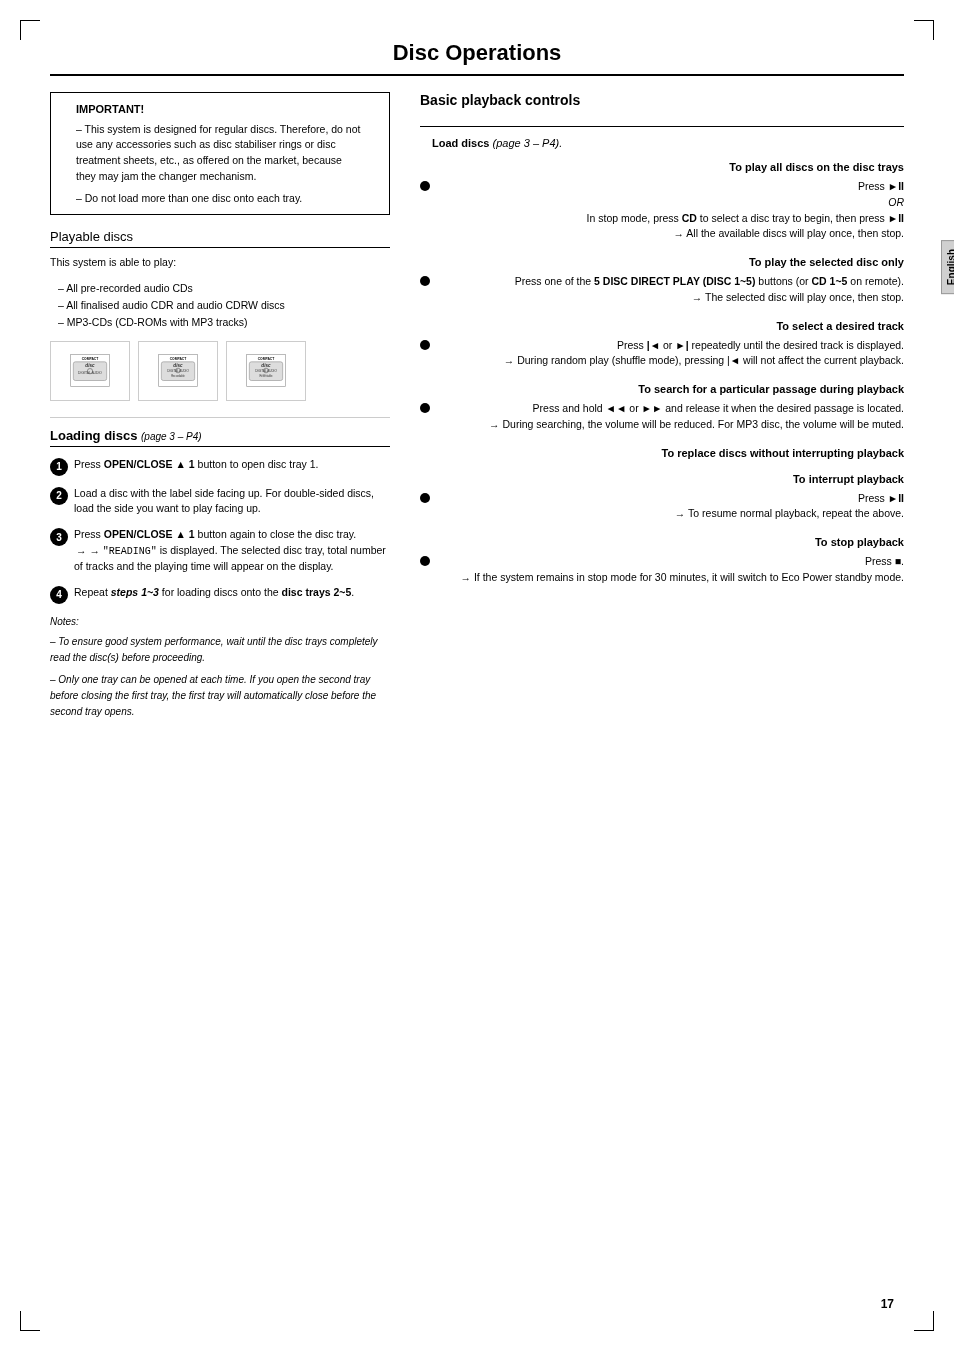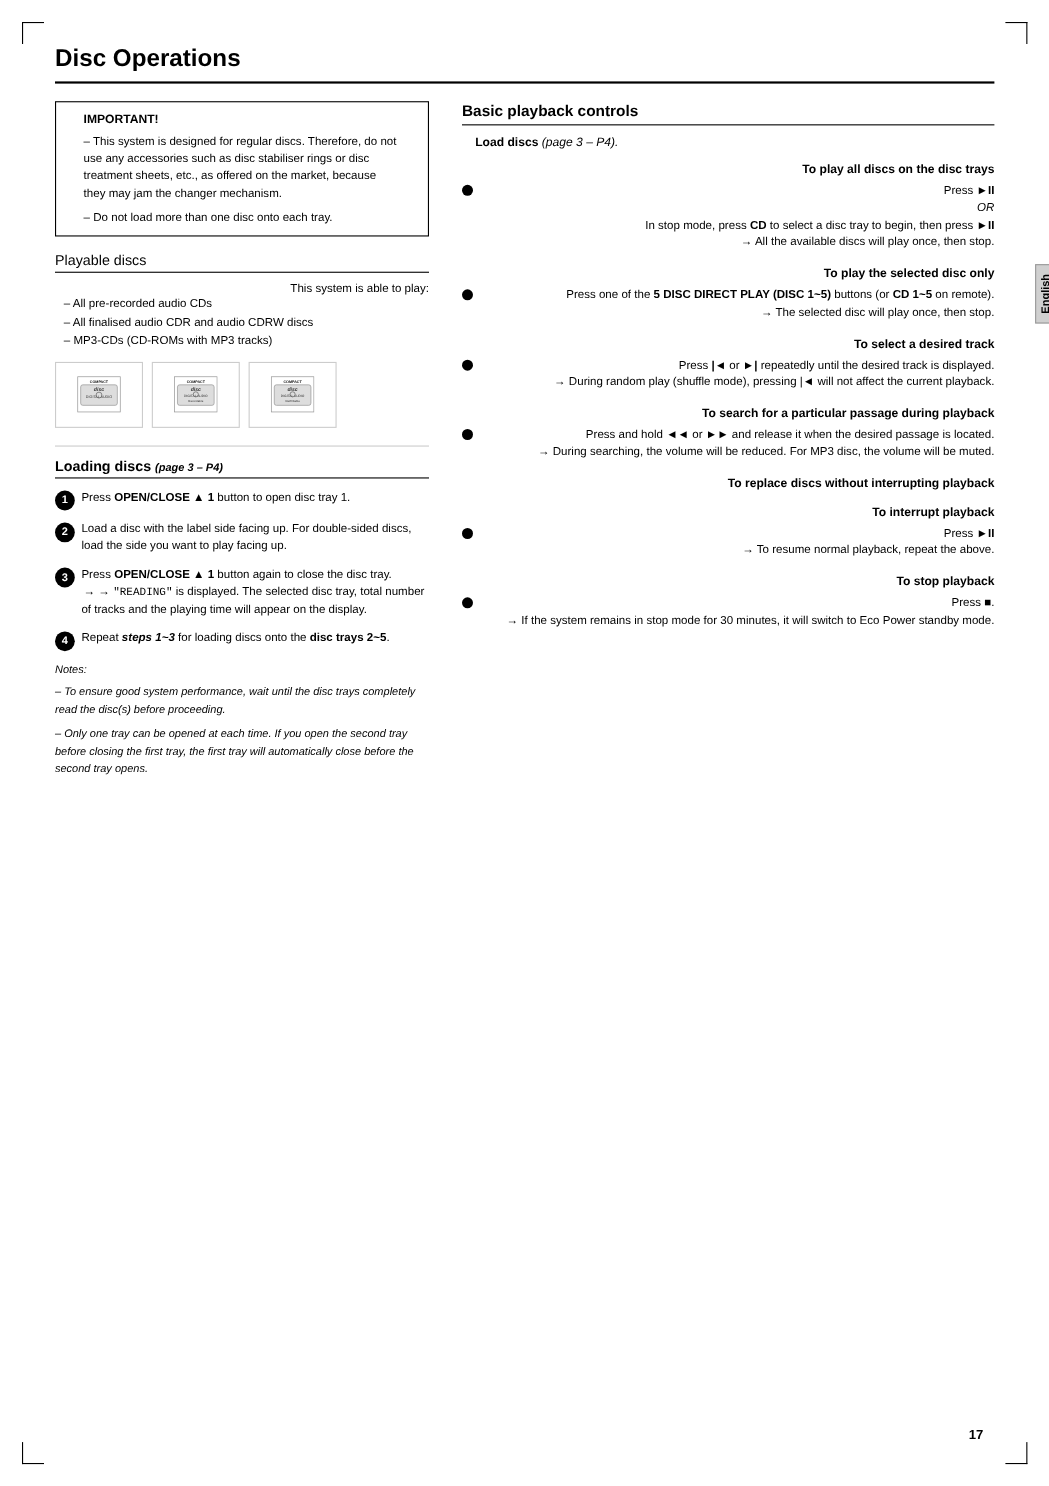--- a/index.html
+++ b/index.html
@@ -41,21 +41,21 @@
       text-orientation: mixed;
       transform: rotate(180deg);
       padding: 8px 4px;
       font-size: 10px;
       font-weight: bold;
       border: 1px solid #999;
     }
 
     
     .page-title-area {
-      text-align: left;
+      text-align: center;
       border-bottom: 2px solid #000;
       padding-bottom: 8px;
       margin-bottom: 16px;
     }
     .page-title {
       font-size: 22px;
       font-weight: bold;
       color: #000;
     }
 
@@ -142,21 +142,21 @@
     }
     .loading-title {
       font-size: 13px;
       font-weight: bold;
       border-bottom: 1px solid #000;
       padding-bottom: 3px;
       margin-bottom: 10px;
     }
     .loading-title em {
       font-size: 10px;
-      font-weight: bold;
+      font-weight: normal;
       font-style: italic;
     }
 
     .step-item {
       display: flex;
       align-items: flex-start;
       margin-bottom: 10px;
       font-size: 10.5px;
       line-height: 1.5;
     }
@@ -246,21 +246,21 @@
       border: none;
       border-top: 1px solid #ccc;
       margin: 10px 0;
     }
 
     
     .bpc-header {
       font-size: 14px;
       font-weight: bold;
       border-bottom: 1px solid #000;
-      padding-bottom: 5px;
+      padding-bottom: 18px;
       margin-bottom: 10px;
     }
 
     .load-discs-ref {
       font-size: 11px;
       margin-bottom: 12px;
     }
     .load-discs-ref strong { font-weight: bold; padding-left: 12px; }
 
     code {
@@ -293,21 +293,21 @@
         <div style="margin-bottom:6px; line-height:1.5;">
           – This system is designed for regular discs. Therefore, do not use any accessories such as disc stabiliser rings or disc treatment sheets, etc., as offered on the market, because they may jam the changer mechanism.
         </div>
         <div style="line-height:1.5;">
           – Do not load more than one disc onto each tray.
         </div>
       </div>
 
       <div class="playable-section">
         <div class="section-header">Playable discs</div>
-        <p style="margin-bottom:0;text-align:right;">This system is able to play:</p>
+        <p style="margin-bottom:12px;">This system is able to play:</p>
         <ul class="playable-list">
           <li>All pre-recorded audio CDs</li>
           <li>All finalised audio CDR and audio CDRW discs</li>
           <li>MP3-CDs (CD-ROMs with MP3 tracks)</li>
         </ul>
 
         <div class="disc-images">
 
           <div class="disc-img">
             <svg viewBox="0 0 60 50">

